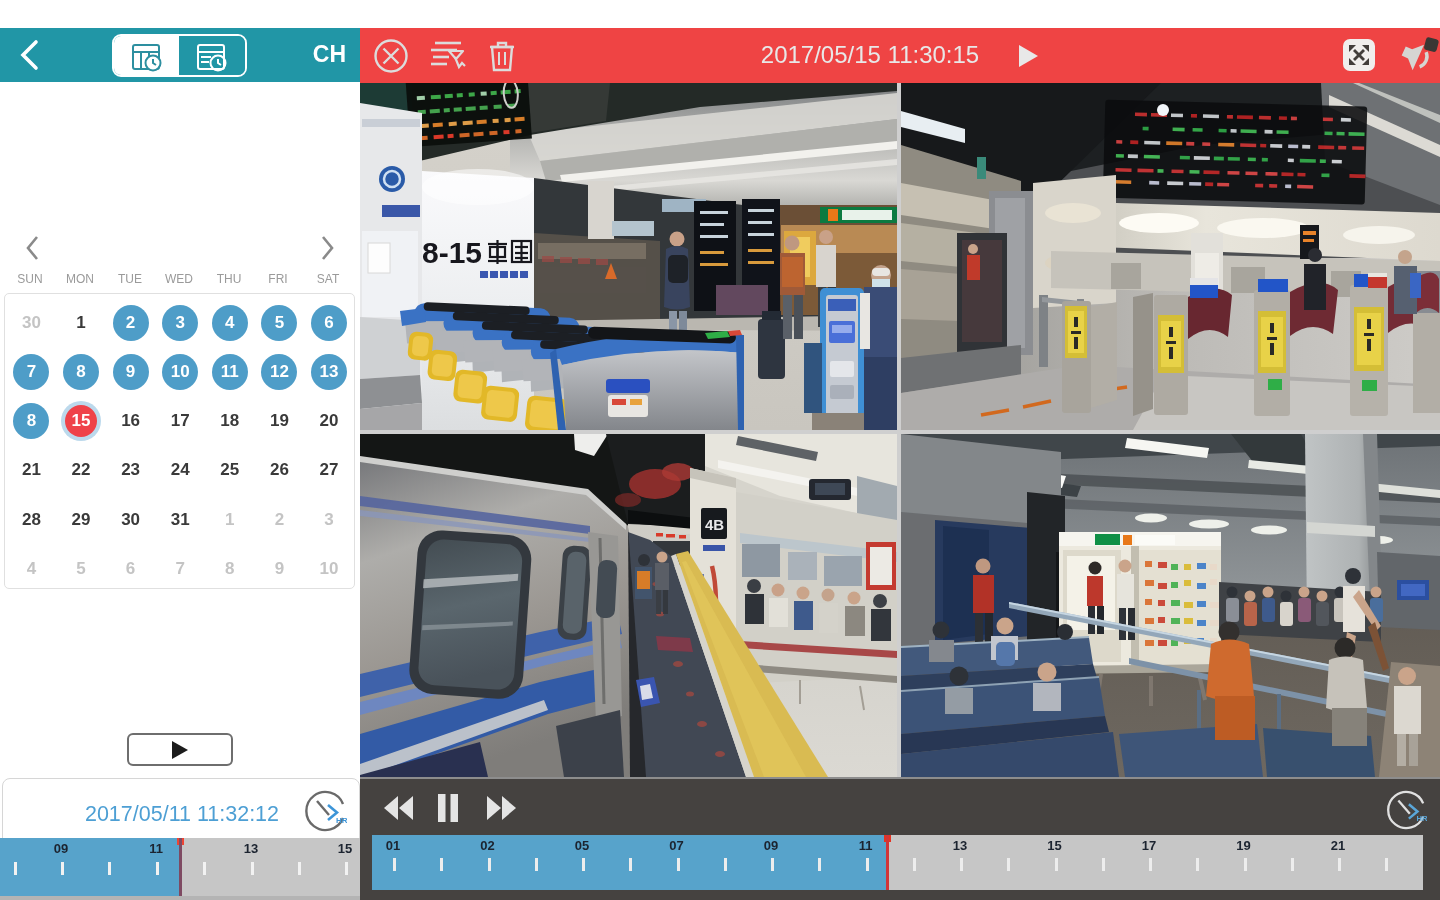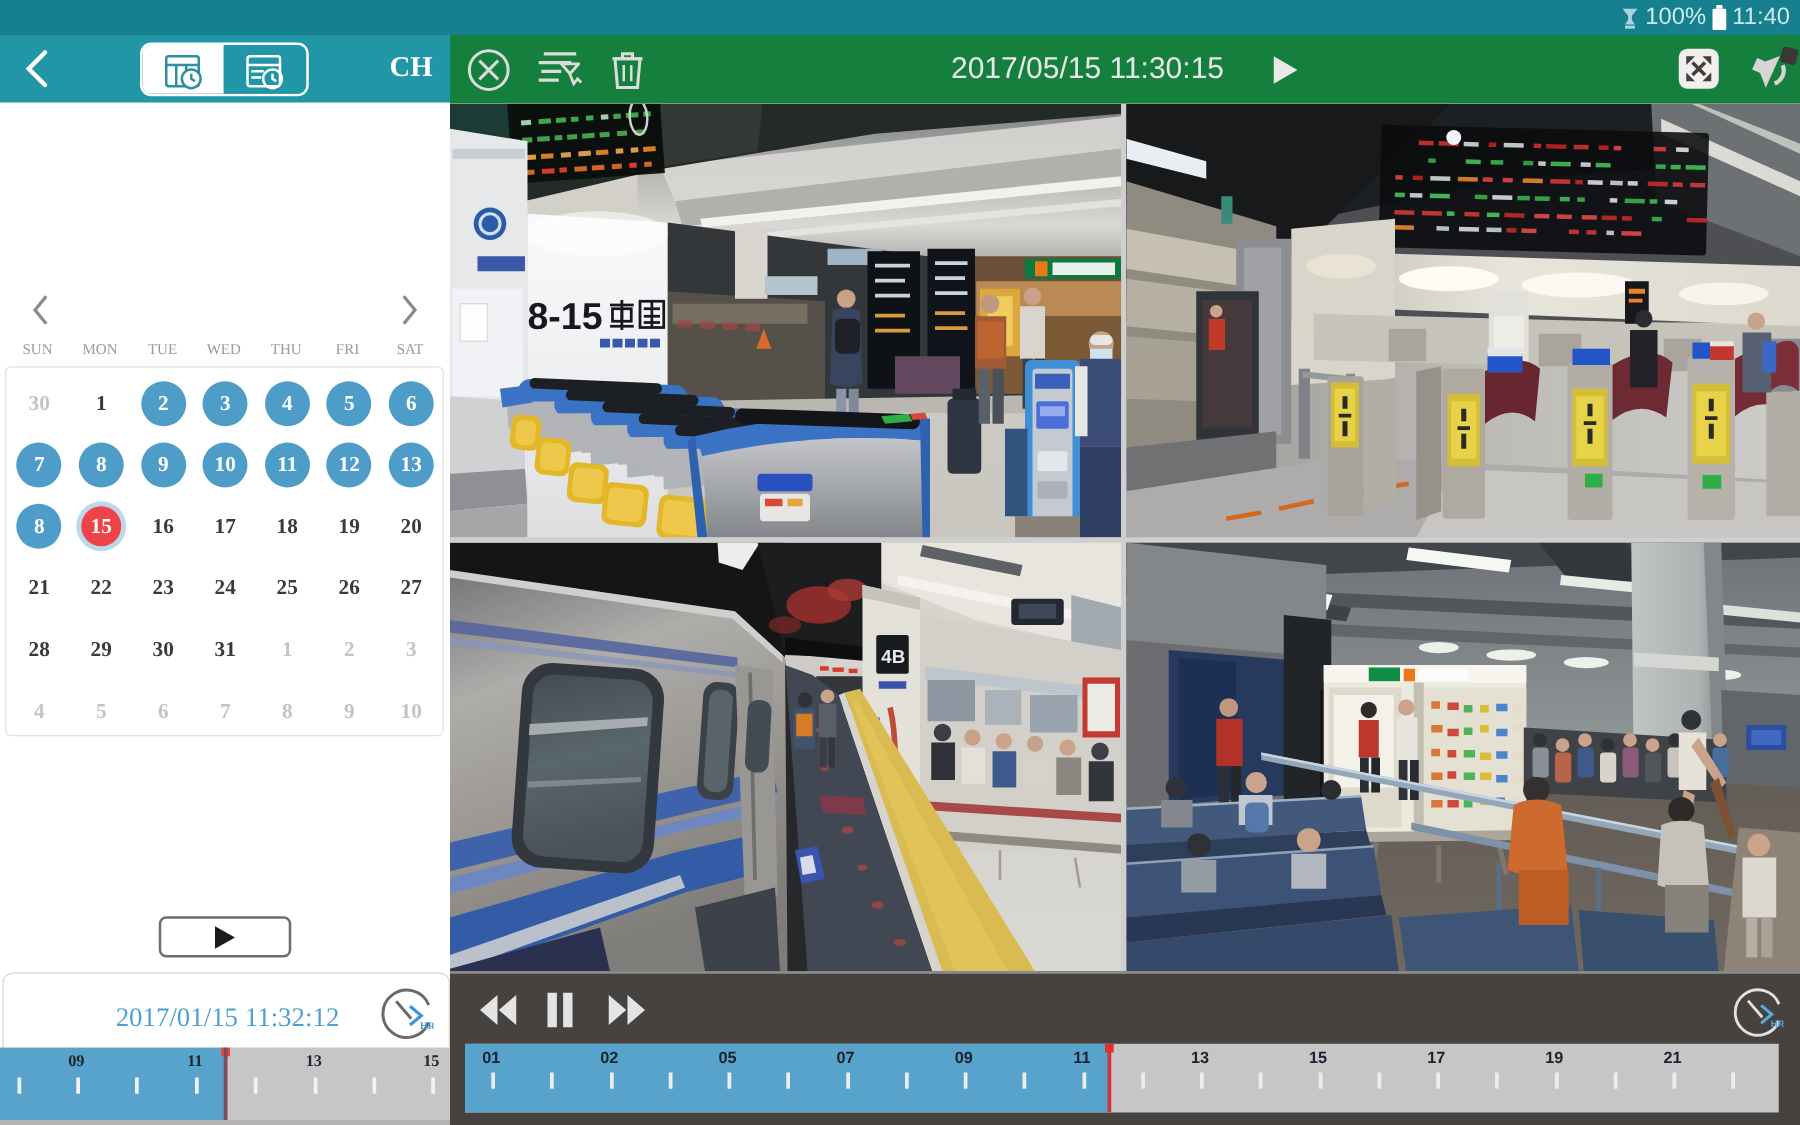--- a/index.html
+++ b/index.html
@@ -6,21 +6,21 @@
 html,body { width:1440px; height:900px; overflow:hidden; background:#fff;
   font-family:"Liberation Sans", sans-serif; }
 #app { position:relative; width:1440px; height:900px; }
 
 
 #statusbar { position:absolute; left:0; top:0; width:1440px; height:28px;
   background:#16808f; color:#cfe9ee; font-size:19px; }
 #statusbar .right { position:absolute; right:8px; top:3px; display:flex; align-items:center; gap:4px; }
 
 
-#leftpanel { position:absolute; left:0; top:28px; width:360px; height:872px; background:#fff;font-family:Liberation Serif, serif; }
+#leftpanel { position:absolute; left:0; top:28px; width:360px; height:872px; background:#fff; }
 #lp-header { position:absolute; left:0; top:0; width:360px; height:54px; background:#2196a6; }
 #lp-header .back { position:absolute; left:14px; top:10px; width:34px; height:34px; }
 #toggle { position:absolute; left:112px; top:6px; width:135px; height:43px;
   border:2px solid #fff; border-radius:9px; overflow:hidden; display:flex; }
 #toggle .t1 { width:67px; height:100%; background:#fff; position:relative; }
 #toggle .t2 { width:68px; height:100%; background:#2196a6; position:relative; }
 #lp-header .ch { position:absolute; right:14px; top:13px; color:#fff; font-size:23px; font-weight:bold; }
 
 
 #cal-head { position:absolute; left:0; top:200px; width:360px; height:40px; }
@@ -53,54 +53,40 @@
   color:#4d9fd4; font-size:21.5px; }
 #lp-clock { position:absolute; right:12px; top:10px; width:44px; height:44px; }
 #lp-tl { position:absolute; left:-3px; top:59px; width:360px; height:62px; background:#c6c6c6; overflow:hidden; border-bottom:4px solid #b4b4b4; }
 #lp-tl .blue { position:absolute; left:0; top:0; width:181px; height:58px; background:#57a3cb; }
 #lp-tl .tick { position:absolute; top:24px; width:3px; height:13px; background:#f2f2f2; }
 #lp-tl .tlab { position:absolute; top:3px; width:30px; text-align:center; color:#1c2430; font-size:13px; font-weight:bold; }
 #lp-tl .phead { position:absolute; left:177px; top:0; width:7px; height:7px; background:#e43; }
 #lp-tl .pline { position:absolute; left:179px; top:0; width:3px; height:58px; background:#7e4a62; }
 
 
-#toolbar { position:absolute; left:360px; top:28px; width:1080px; height:55px; background:#15803d; }
+#toolbar { position:absolute; left:360px; top:28px; width:1080px; height:55px; background:#ef4444; }
 #toolbar .dt { position:absolute; left:-30px; right:30px; top:13px; text-align:center; color:#e8e8e8; font-size:24px; }
 #toolbar svg { position:absolute; }
 
 
 #vids { position:absolute; left:360px; top:83px; width:1080px; height:694px; background:#cfcfcf; }
 #vids .cell { position:absolute; overflow:hidden; }
 
 
 #botbar { position:absolute; left:360px; top:777px; width:1080px; height:123px; background:#454240; border-top:2px solid #8d8d8d; }
 #botbar .ctrl { position:absolute; top:15px; }
 #rt-tl { position:absolute; left:12px; top:56px; width:1051px; height:55px; background:#c6c6c6; overflow:hidden; }
 #rt-tl .blue { position:absolute; left:0; top:0; width:516px; height:55px; background:#57a3cb; }
 #rt-tl .tick { position:absolute; top:23px; width:3px; height:13px; background:#ededed; }
 #rt-tl .tlab { position:absolute; top:3px; width:30px; text-align:center; color:#1c2430; font-size:13px; font-weight:bold; }
 #rt-tl .pline { position:absolute; left:514px; top:0; width:3px; height:55px; background:#d23538; }
 </style>
 </head>
 <body>
 <div id="app">
-  <div id="statusbar">
-    <div class="right">
-      <svg width="16" height="20" viewBox="0 0 16 20">
-          <path d="M2 3 H14 L9.5 8.5 V12 L12 15.5 H4 L6.5 12 V8.5 Z" fill="#aad4dd"></path>
-          <rect x="4" y="16.5" width="8" height="2.4" fill="#aad4dd"></rect>
-        </svg>
-      <span>100%</span>
-      <svg width="13" height="21" viewBox="0 0 13 21">
-          <rect x="4" y="0" width="5" height="3" fill="#fff"></rect>
-          <rect x="1" y="3" width="11" height="17" rx="1" fill="#fff"></rect>
-        </svg>
-      <span>11:40</span>
-    </div>
-  </div>
 
   <div id="leftpanel">
     <div id="lp-header">
       <svg class="back" viewBox="0 0 34 34">
           <path d="M22 4 L9 17 L22 30" stroke="#fff" stroke-width="3.6" fill="none" stroke-linecap="round"></path>
         </svg>
       <div id="toggle">
         <div class="t1">
           <svg width="34" height="30" viewBox="0 0 34 30" style="position:absolute;left:16px;top:6px">
             <rect x="3" y="3" width="26" height="24" rx="2" fill="none" stroke="#2d8fa0" stroke-width="2"></rect>
@@ -225,21 +211,21 @@
           <div class="cal-cell dim" style="left:249.5px">9</div>
           <div class="cal-cell dim" style="left:299.1px">10</div>
         </div>
     </div>
 
     <div id="playbtn">
         <div class="tri"></div>
       </div>
 
     <div id="lp-box">
-      <div id="lp-date">2017/01/15 11:32:12</div>
+      <div id="lp-date">2017/05/11 11:32:12</div>
       <svg id="lp-clock" viewBox="0 0 44 44">
         <path d="M40 15 A19 19 0 1 0 40 29" stroke="#6a6a6a" stroke-width="2.4" fill="none"></path>
         <path d="M14 12 L26 26" stroke="#6a6a6a" stroke-width="2.4"></path>
         <path d="M25 16 L34 23.5 L25 31" stroke="#3d95d8" stroke-width="2.6" fill="none"></path>
         <text x="33" y="34" font-size="8" fill="#3d95d8" font-weight="bold">HR</text>
       </svg>
       <div id="lp-tl">
         <div class="blue"></div>
         <div class="tick" style="left:13.5px"></div>
           <div class="tick" style="left:60.9px"></div>

